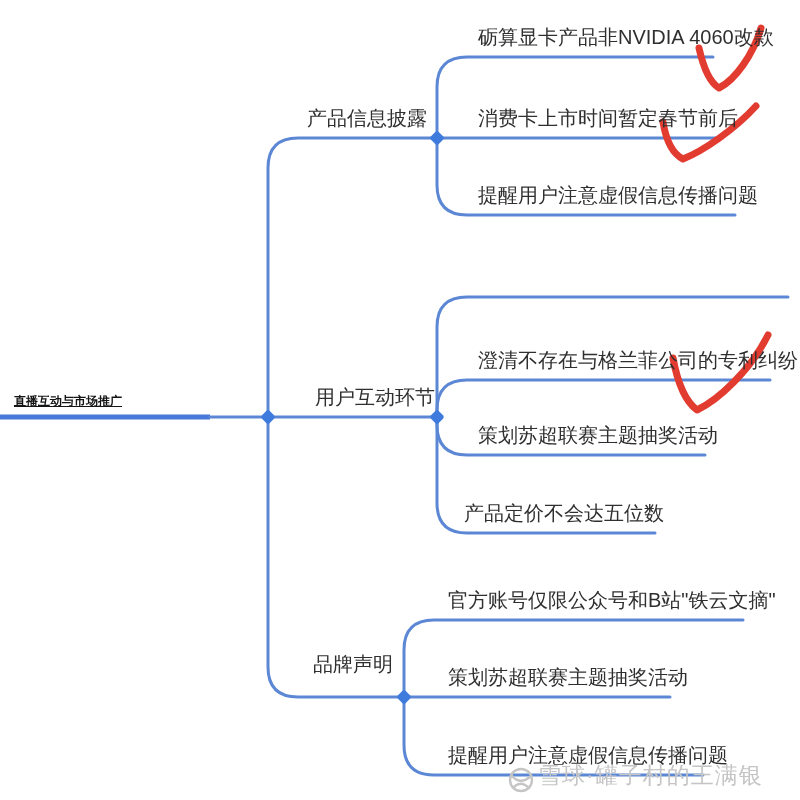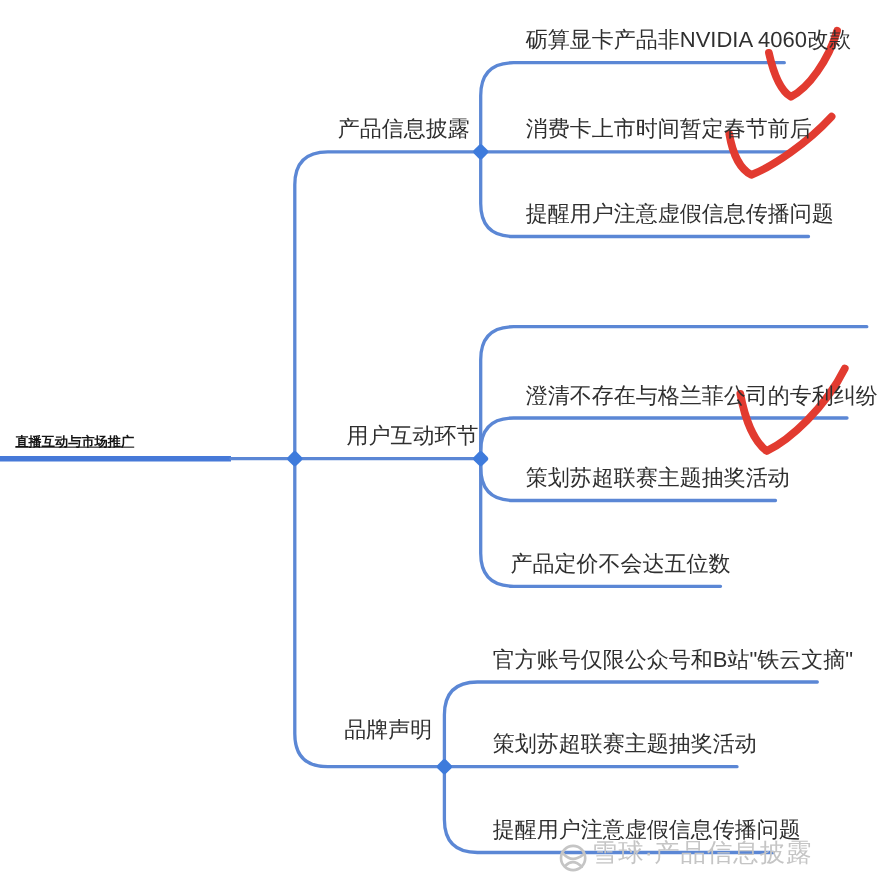--- a/index.html
+++ b/index.html
@@ -92,15 +92,15 @@
   <div class="node" style="left:478px;bottom:593px;">提醒用户注意虚假信息传播问题</div>
 
   <div class="node" style="left:478px;bottom:428px;">澄清不存在与格兰菲公司的专利纠纷</div>
   <div class="node" style="left:478px;bottom:353px;">策划苏超联赛主题抽奖活动</div>
   <div class="node" style="left:464px;bottom:275px;">产品定价不会达五位数</div>
 
   <div class="node" style="left:448px;bottom:188px;">官方账号仅限公众号和B站"铁云文摘"</div>
   <div class="node" style="left:448px;bottom:111px;">策划苏超联赛主题抽奖活动</div>
   <div class="node" style="left:448px;bottom:33px;">提醒用户注意虚假信息传播问题</div>
 
-  <div class="watermark-text" style="left:538px;bottom:9px;">雪球·产品信息披露</div>
+  <div class="watermark-text" style="left:538px;bottom:9px;">雪球·罐子村的王满银</div>
 
 </div>
 
 </body></html>

